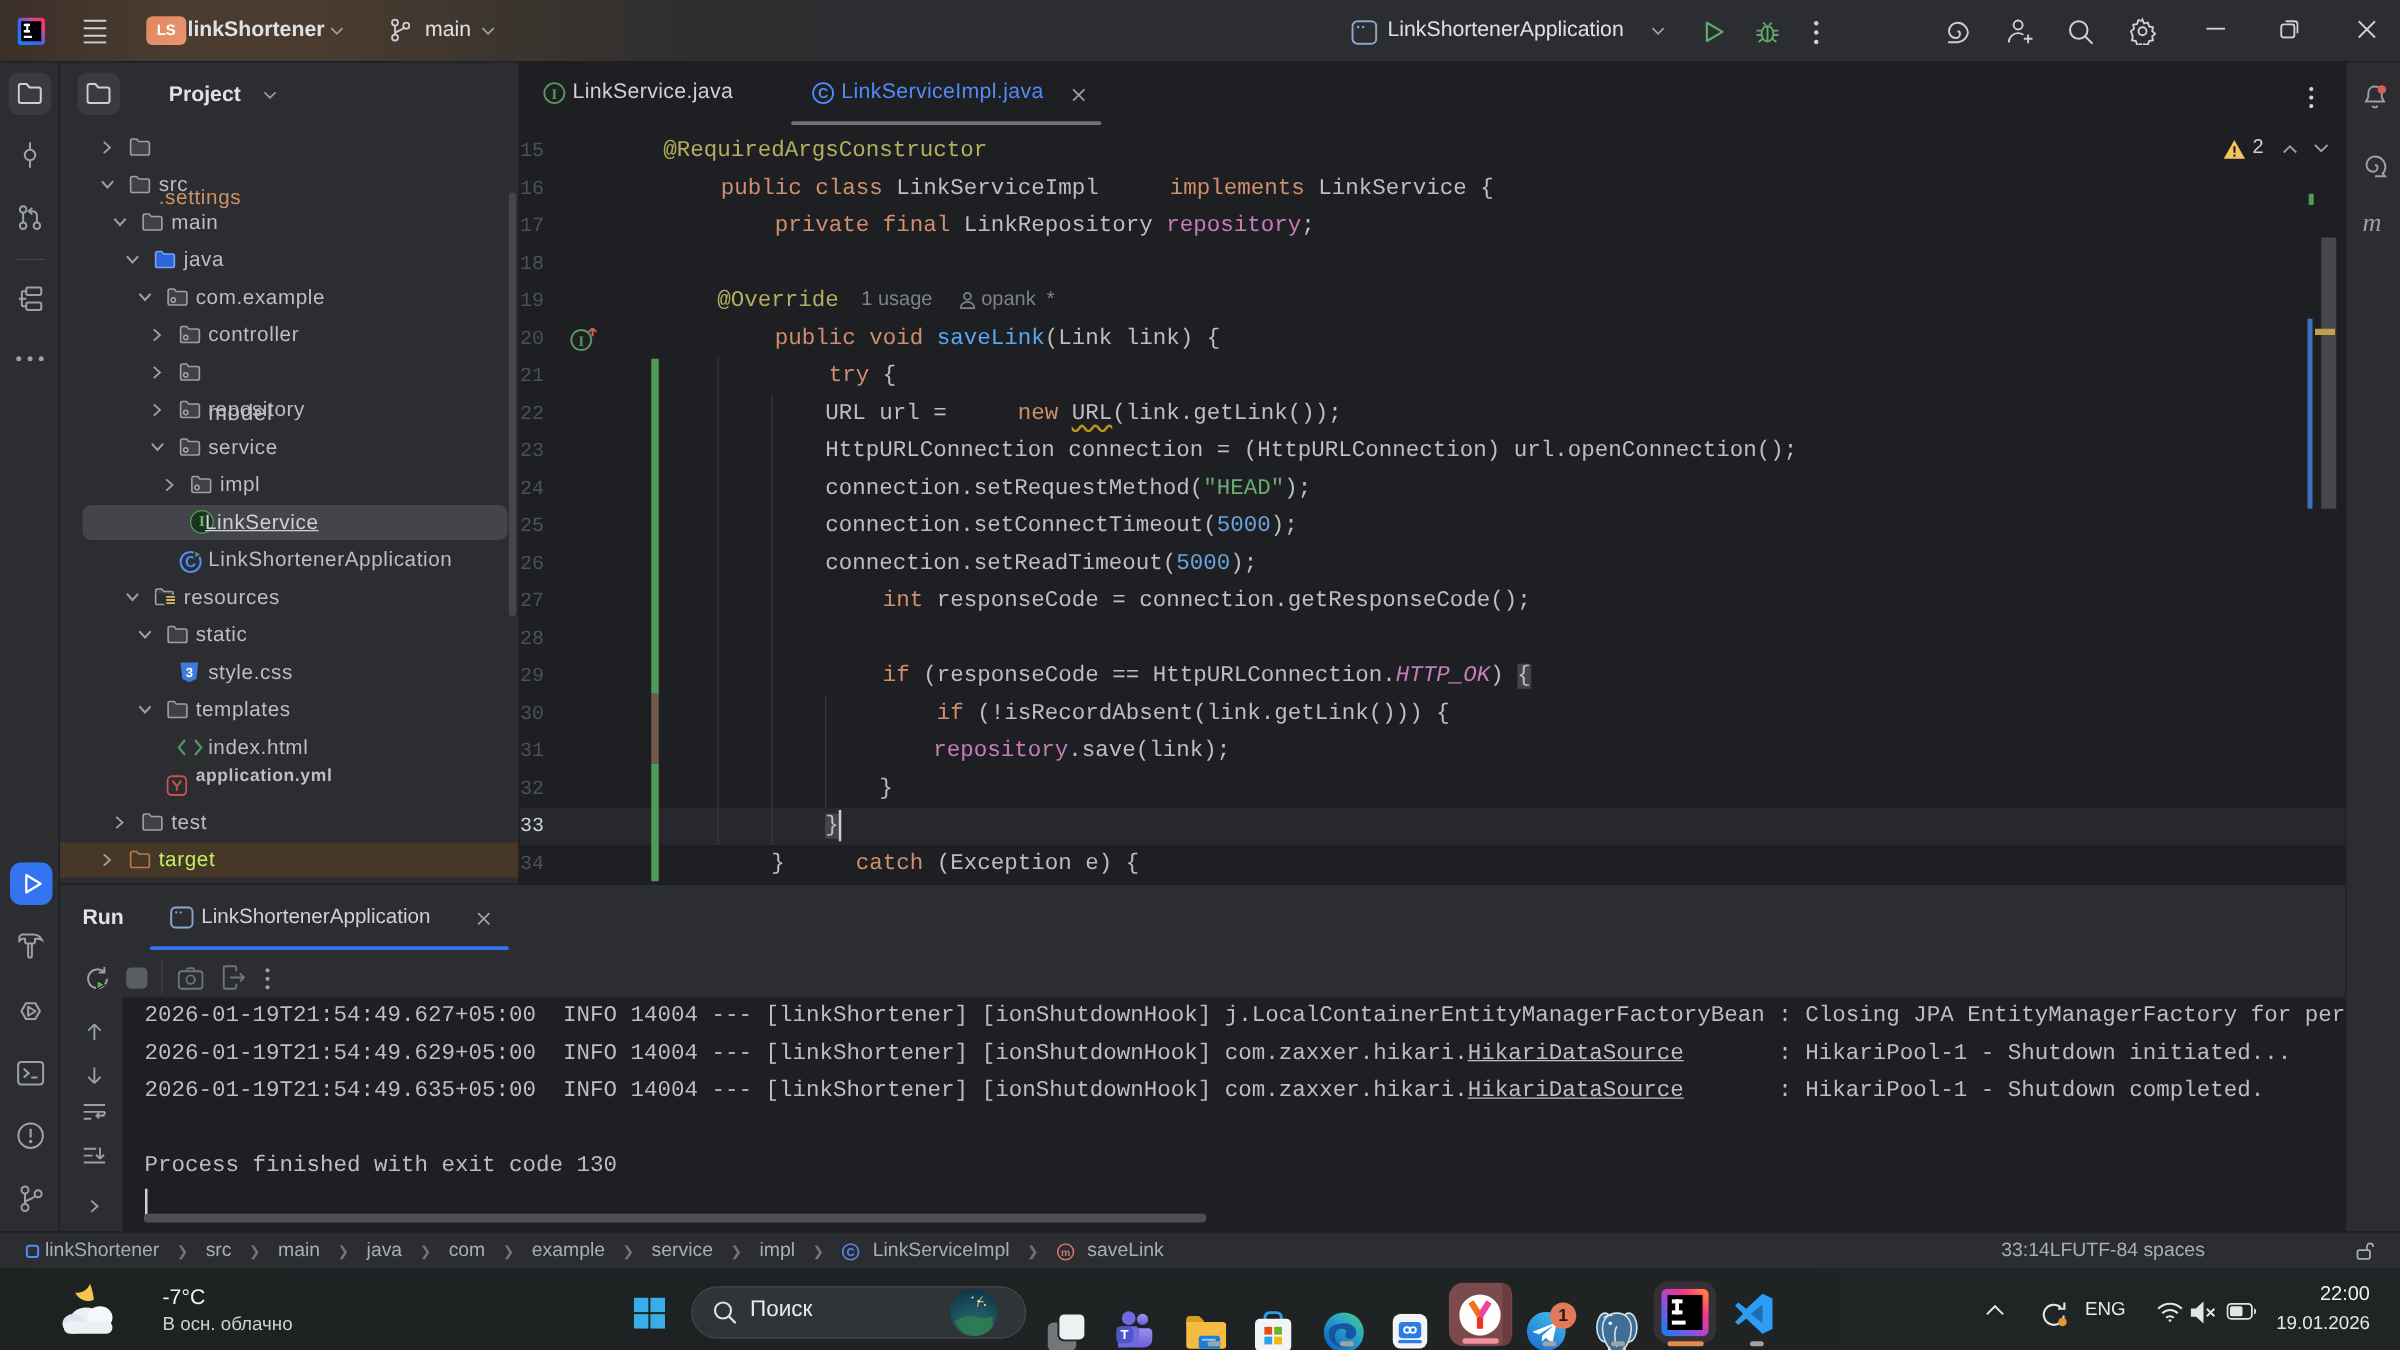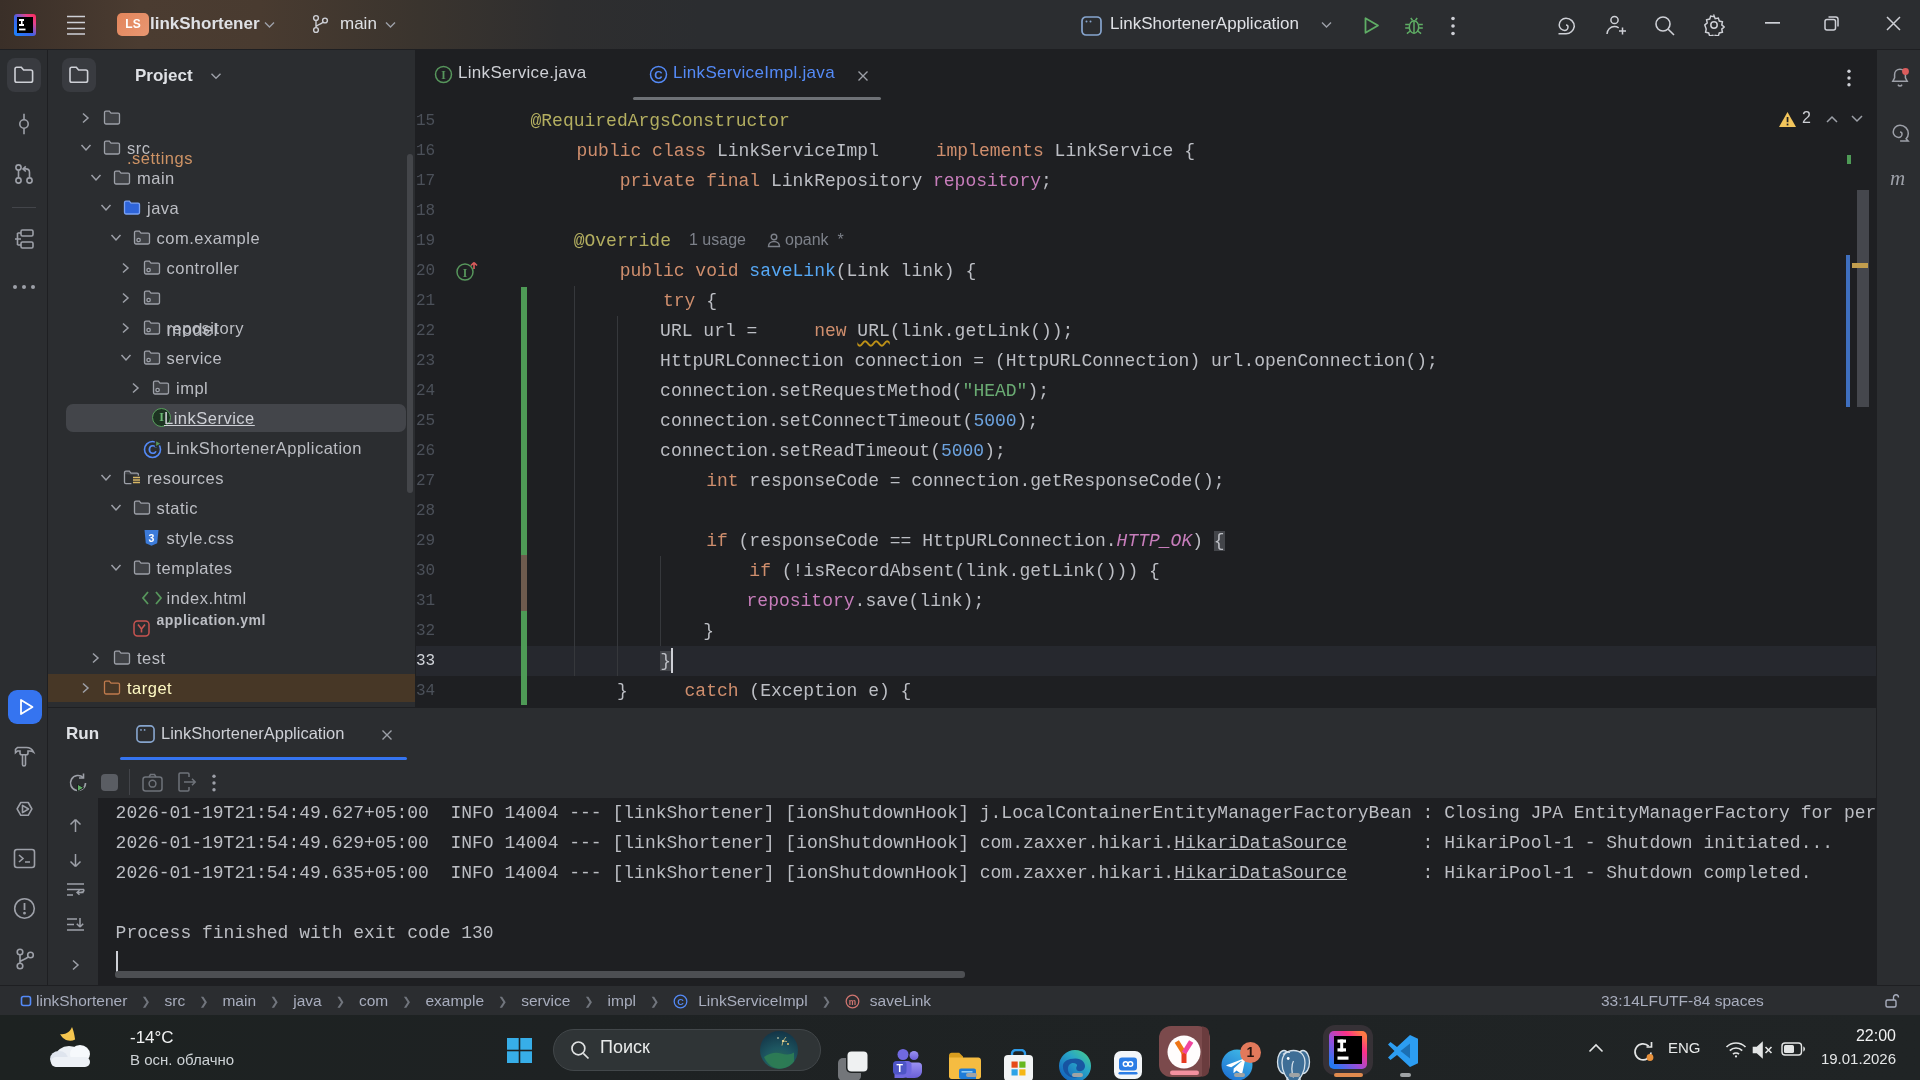--- a/index.html
+++ b/index.html
@@ -330,21 +330,21 @@
       <path d="M1.5 5V3.6c0-.8.6-1.4 1.4-1.4h3.4L8 4.2h7.1c.8 0 1.4.6 1.4 1.4v8c0 .8-.6 1.4-1.4 1.4H2.9c-.8 0-1.4-.6-1.4-1.4V5z"></path>
     </svg>
   <div class="abs" style="left:89px;top:598px;font-size:16.5px;line-height:20px;letter-spacing:0.5px;color:#BCBEC4;">test</div>
   <div class="abs" style="left:0px;top:624px;width:367px;height:28px;background:#473726;"></div>
   <svg class="abs" style="left:32px;top:632px" width="11" height="12" viewBox="0 0 11 12" fill="none" stroke="#9DA0A8" stroke-width="1.5">
       <path d="M3 1.5l5 4.5-5 4.5"></path>
     </svg>
   <svg class="abs" style="left:55.0px;top:629px" width="18" height="18" viewBox="0 0 18 18" fill="none" stroke="#C07B4D" stroke-width="1.3">
       <path d="M1.5 5V3.6c0-.8.6-1.4 1.4-1.4h3.4L8 4.2h7.1c.8 0 1.4.6 1.4 1.4v8c0 .8-.6 1.4-1.4 1.4H2.9c-.8 0-1.4-.6-1.4-1.4V5z"></path>
     </svg>
-  <div class="abs" style="left:79px;top:628px;font-size:16.5px;line-height:20px;letter-spacing:0.5px;color:#fef9c3;">target</div>
+  <div class="abs" style="left:79px;top:628px;font-size:16.5px;line-height:20px;letter-spacing:0.5px;color:#bef264;">target</div>
   <div class="abs" style="left:359px;top:104px;width:6px;height:339px;border-radius:3px;background:#44464a;"></div>
 </div>
 <div class="abs" id="editor" style="overflow:hidden;">
 
   <div class="abs" style="left:0;top:596px;width:1461px;height:30px;background:#26282E;"></div>
 
   <svg class="abs" style="left:18px;top:15px" width="19" height="19" viewBox="0 0 19 19" fill="none">
       <circle cx="9.5" cy="9.5" r="8" stroke="#57965C" stroke-width="1.5"></circle>
       <text x="9.5" y="14" font-size="11.5" font-weight="bold" fill="#57965C" text-anchor="middle" font-family="Liberation Serif">I</text>
     </svg>
@@ -569,21 +569,21 @@
 </div>
 <div class="abs" id="taskbar">
 
   <svg class="abs" style="left:48px;top:10px" width="48" height="46" viewBox="0 0 48 46">
     <path d="M24 2c-1.8 5-6.8 8-11.8 7 1.8 4 5.6 6.7 10 6.7 1.8 0 3.4-.4 4.9-1.2C26.3 8.2 25 4.2 24 2z" fill="#F5C64F"></path>
     <ellipse cx="21" cy="31" rx="13" ry="10" fill="#EDF1F6"></ellipse>
     <ellipse cx="32" cy="29" rx="10" ry="9" fill="#F6F9FC"></ellipse>
     <ellipse cx="11" cy="34" rx="9" ry="8" fill="#DFE5EE"></ellipse>
     <rect x="3" y="32" width="39" height="10" rx="5" fill="#EDF1F6"></rect>
   </svg>
-  <div class="abs" style="left:130px;top:13px;font-size:17px;color:#F2F3F4;">-14°C</div>
+  <div class="abs" style="left:130px;top:13px;font-size:17px;color:#F2F3F4;">-7°C</div>
   <div class="abs" style="left:130px;top:36px;font-size:15px;color:#CDD2D5;">В осн. облачно</div>
 
   <svg class="abs" style="left:507px;top:23px" width="25" height="25" viewBox="0 0 25 25">
     <rect x="0" y="0" width="11.7" height="11.7" fill="#37AEE8"></rect>
       <rect x="13.3" y="0" width="11.7" height="11.7" fill="#37AEE8"></rect>
     <rect x="0" y="13.3" width="11.7" height="11.7" fill="#37AEE8"></rect>
       <rect x="13.3" y="13.3" width="11.7" height="11.7" fill="#37AEE8"></rect>
   </svg>
 
   <div class="abs" style="left:553px;top:14px;width:268px;height:42px;border-radius:21px;background:#2F3436;border:1px solid #42474A;"></div>

